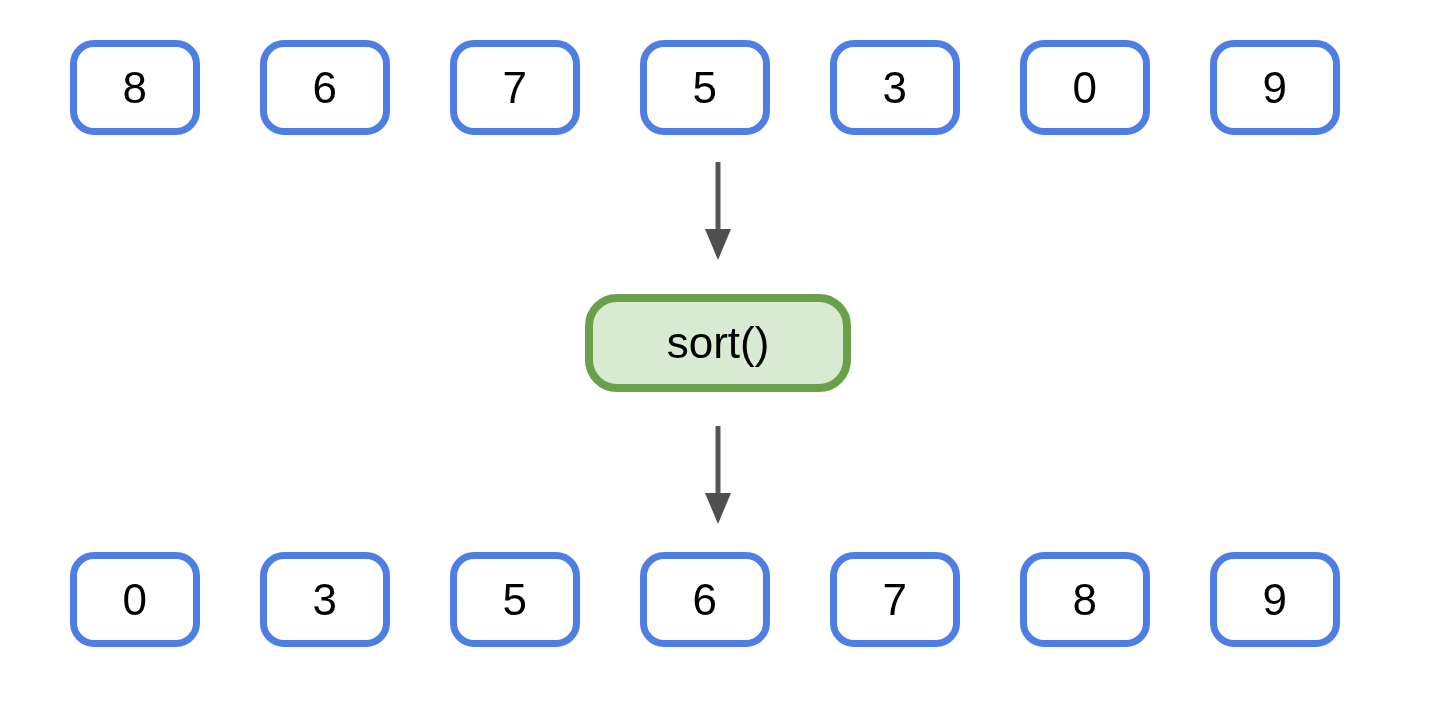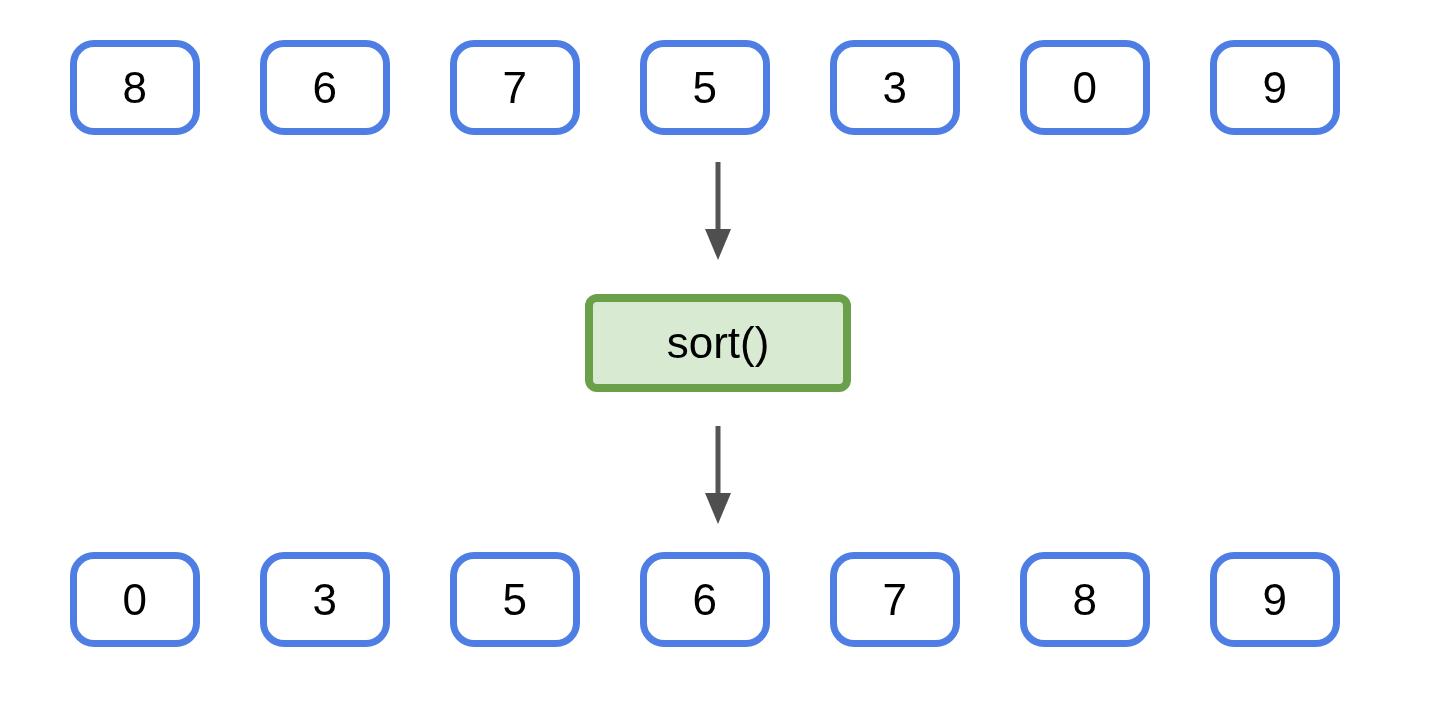--- a/index.html
+++ b/index.html
@@ -50,21 +50,21 @@
   }
   .arrow.first { margin-top: 25px; }
   .arrow.second { margin-top: 32px; }
   .sort-box {
     box-sizing: border-box;
     margin-top: 34px;
     width: 266px;
     height: 98px;
     background: var(--sort-fill, #d9ead3);
     border: 8px solid var(--sort-border, #6aa04a);
-    border-radius: 12px;
+    border-radius: 32px;
     display: flex;
     align-items: center;
     justify-content: center;
     font-size: 44px;
     color: var(--text, #000000);
   }
 </style>
 </head>
 <body>
 

